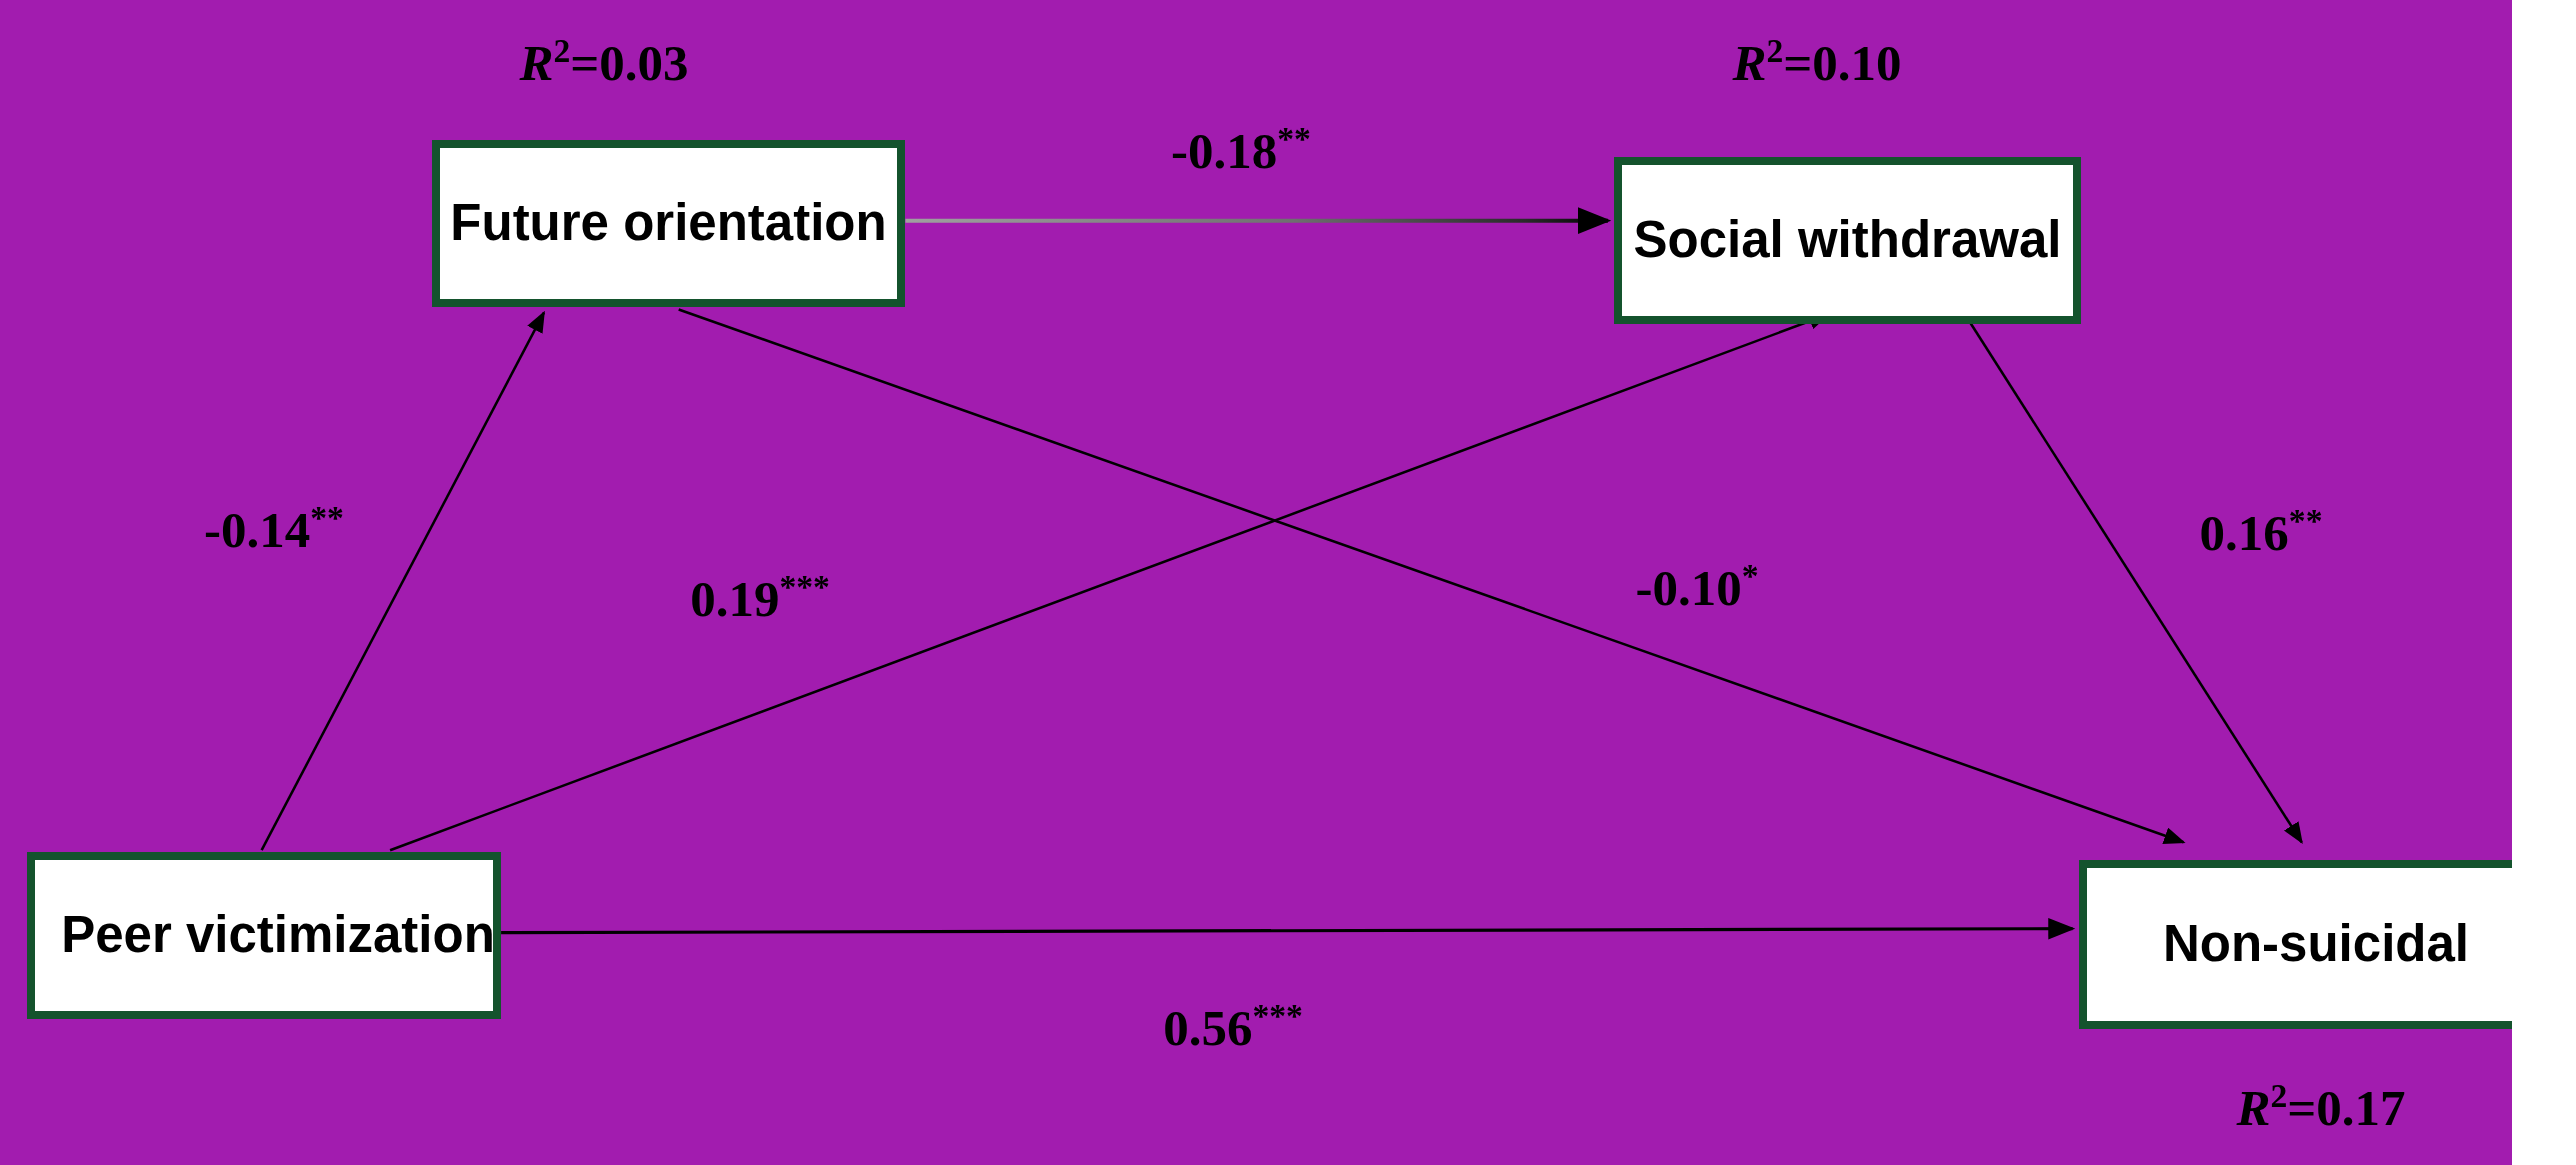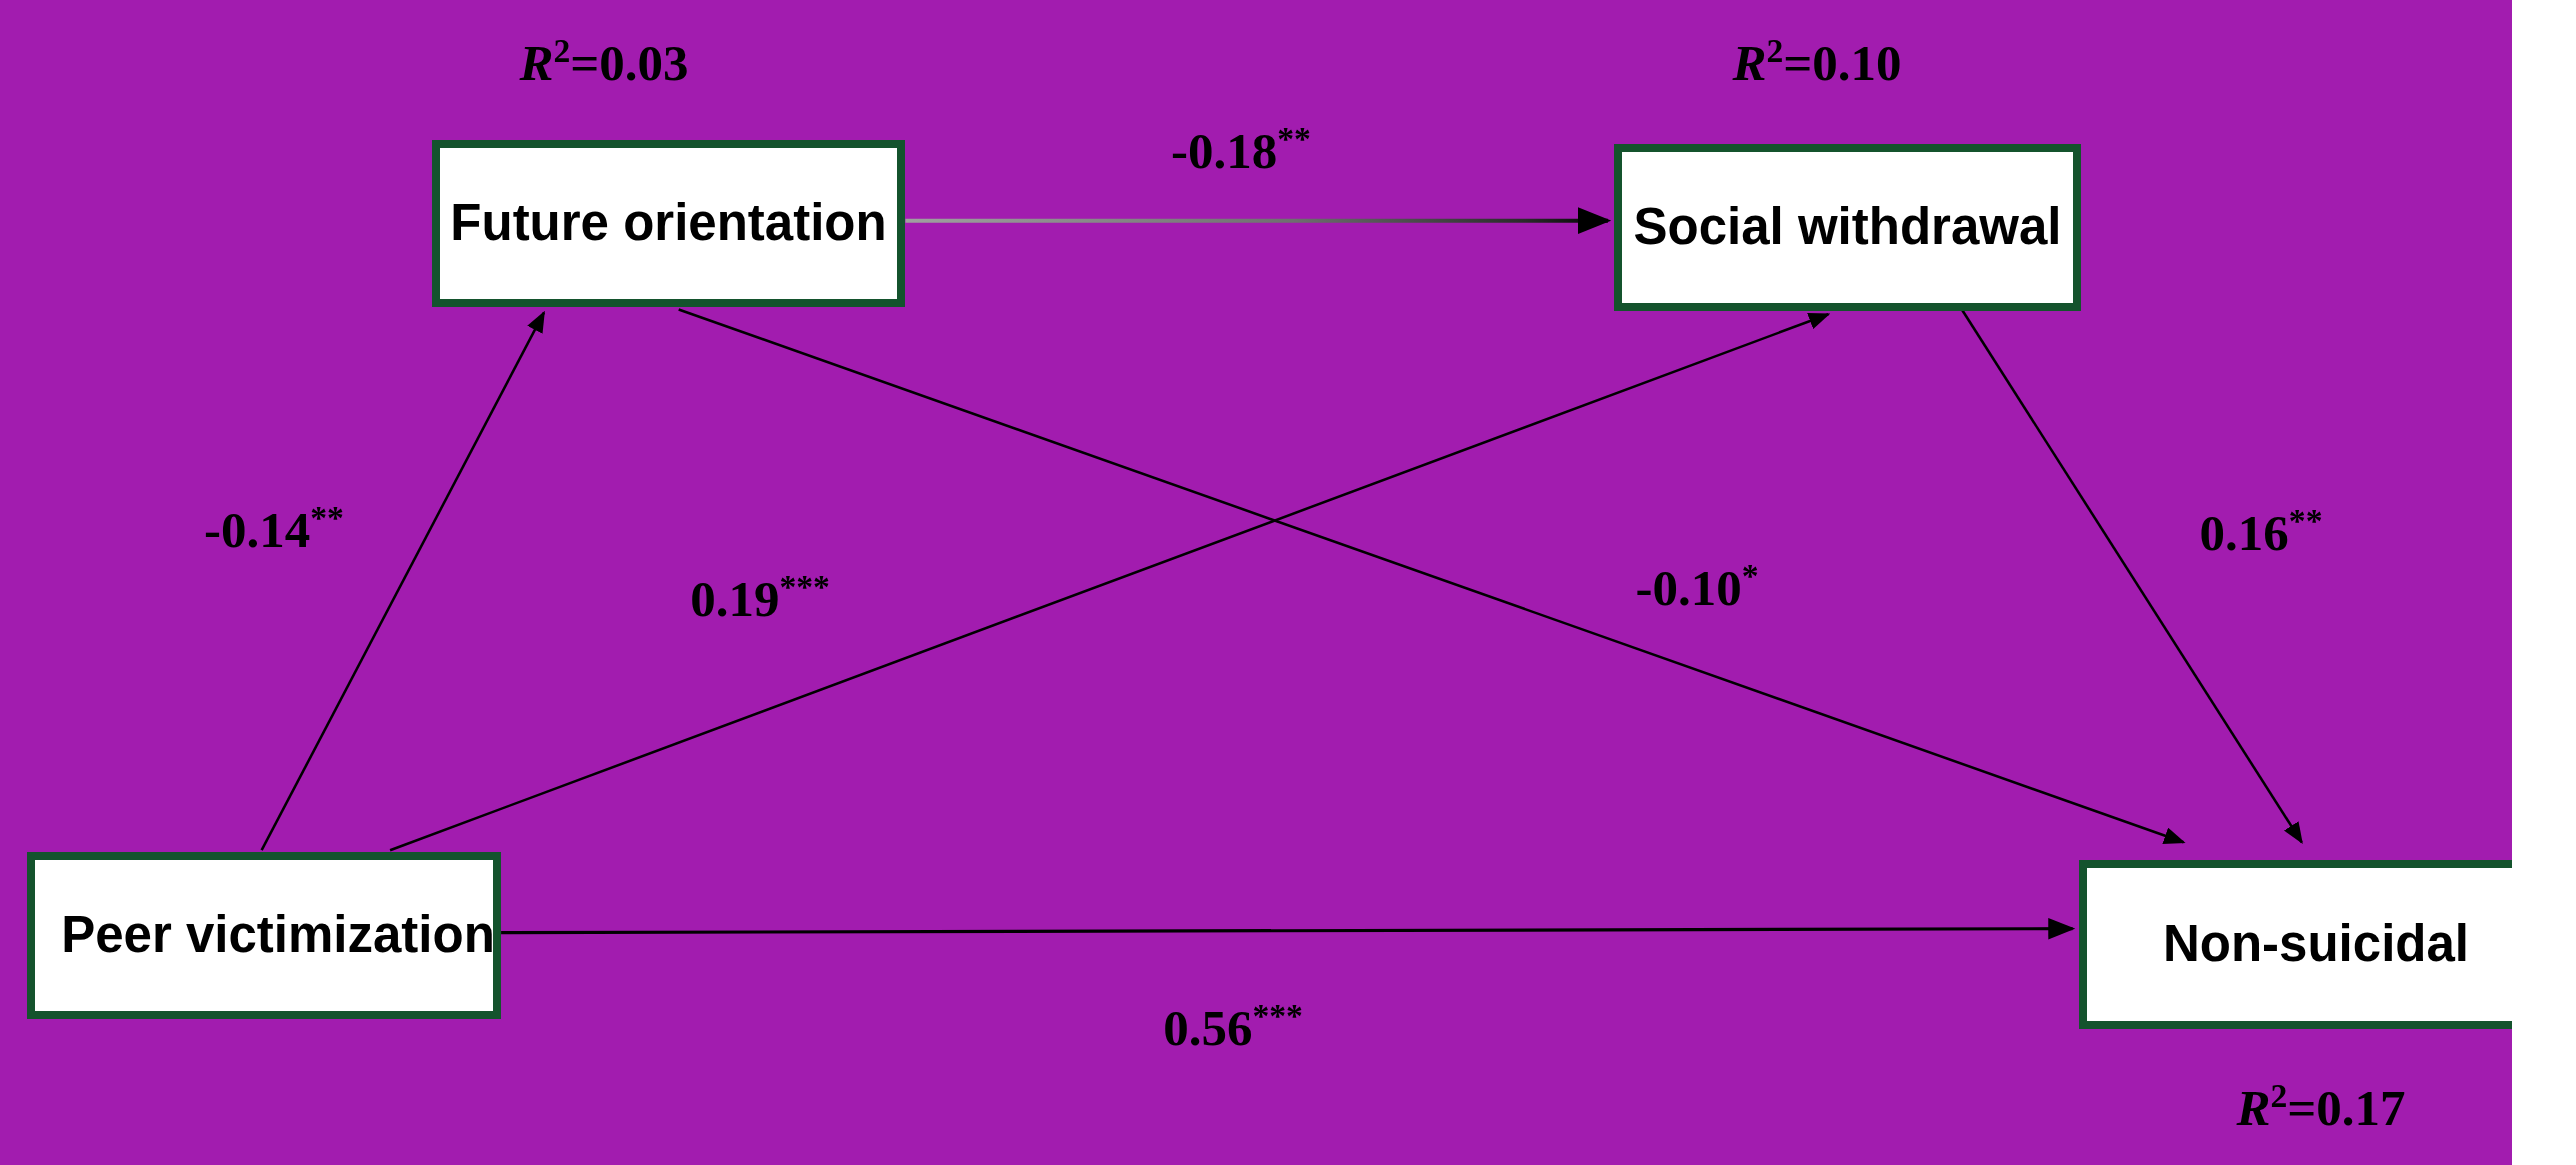--- a/index.html
+++ b/index.html
@@ -49,21 +49,21 @@
   }
   .coef-label sup, .r2-label sup {
     font-size: 66%;
     line-height: 0;
   }
   .r2-label .r-var {
     font-style: italic;
   }
   
   #node-future-orientation   { left: 432px;  top: 140px;  width: 473px; height: 167px; }
-  #node-social-withdrawal    { left: 1614px; top: 144px;  width: 467px; height: 167px; }
+  #node-social-withdrawal    { left: 1614px; top: 157px;  width: 467px; height: 167px; }
   #node-peer-victimization   { left: 27px;   top: 852px; width: 474px; height: 167px; padding-left: 28px; }
   #node-nssi                 { left: 2079px; top: 848px; width: 474px; height: 169px; margin-top: 12px; }
   
   #r2-future-orientation { left: 604px;  top: 63px; }
   #r2-social-withdrawal  { left: 1817px; top: 63px; }
   #r2-nssi               { left: 2321px; top: 1108px; }
   #coef-pv-fo   { left: 274px;  top: 530px; }
   #coef-fo-sw   { left: 1241px; top: 151px; }
   #coef-pv-sw   { left: 760px;  top: 599px; }
   #coef-fo-nssi { left: 1697px; top: 588px; }

